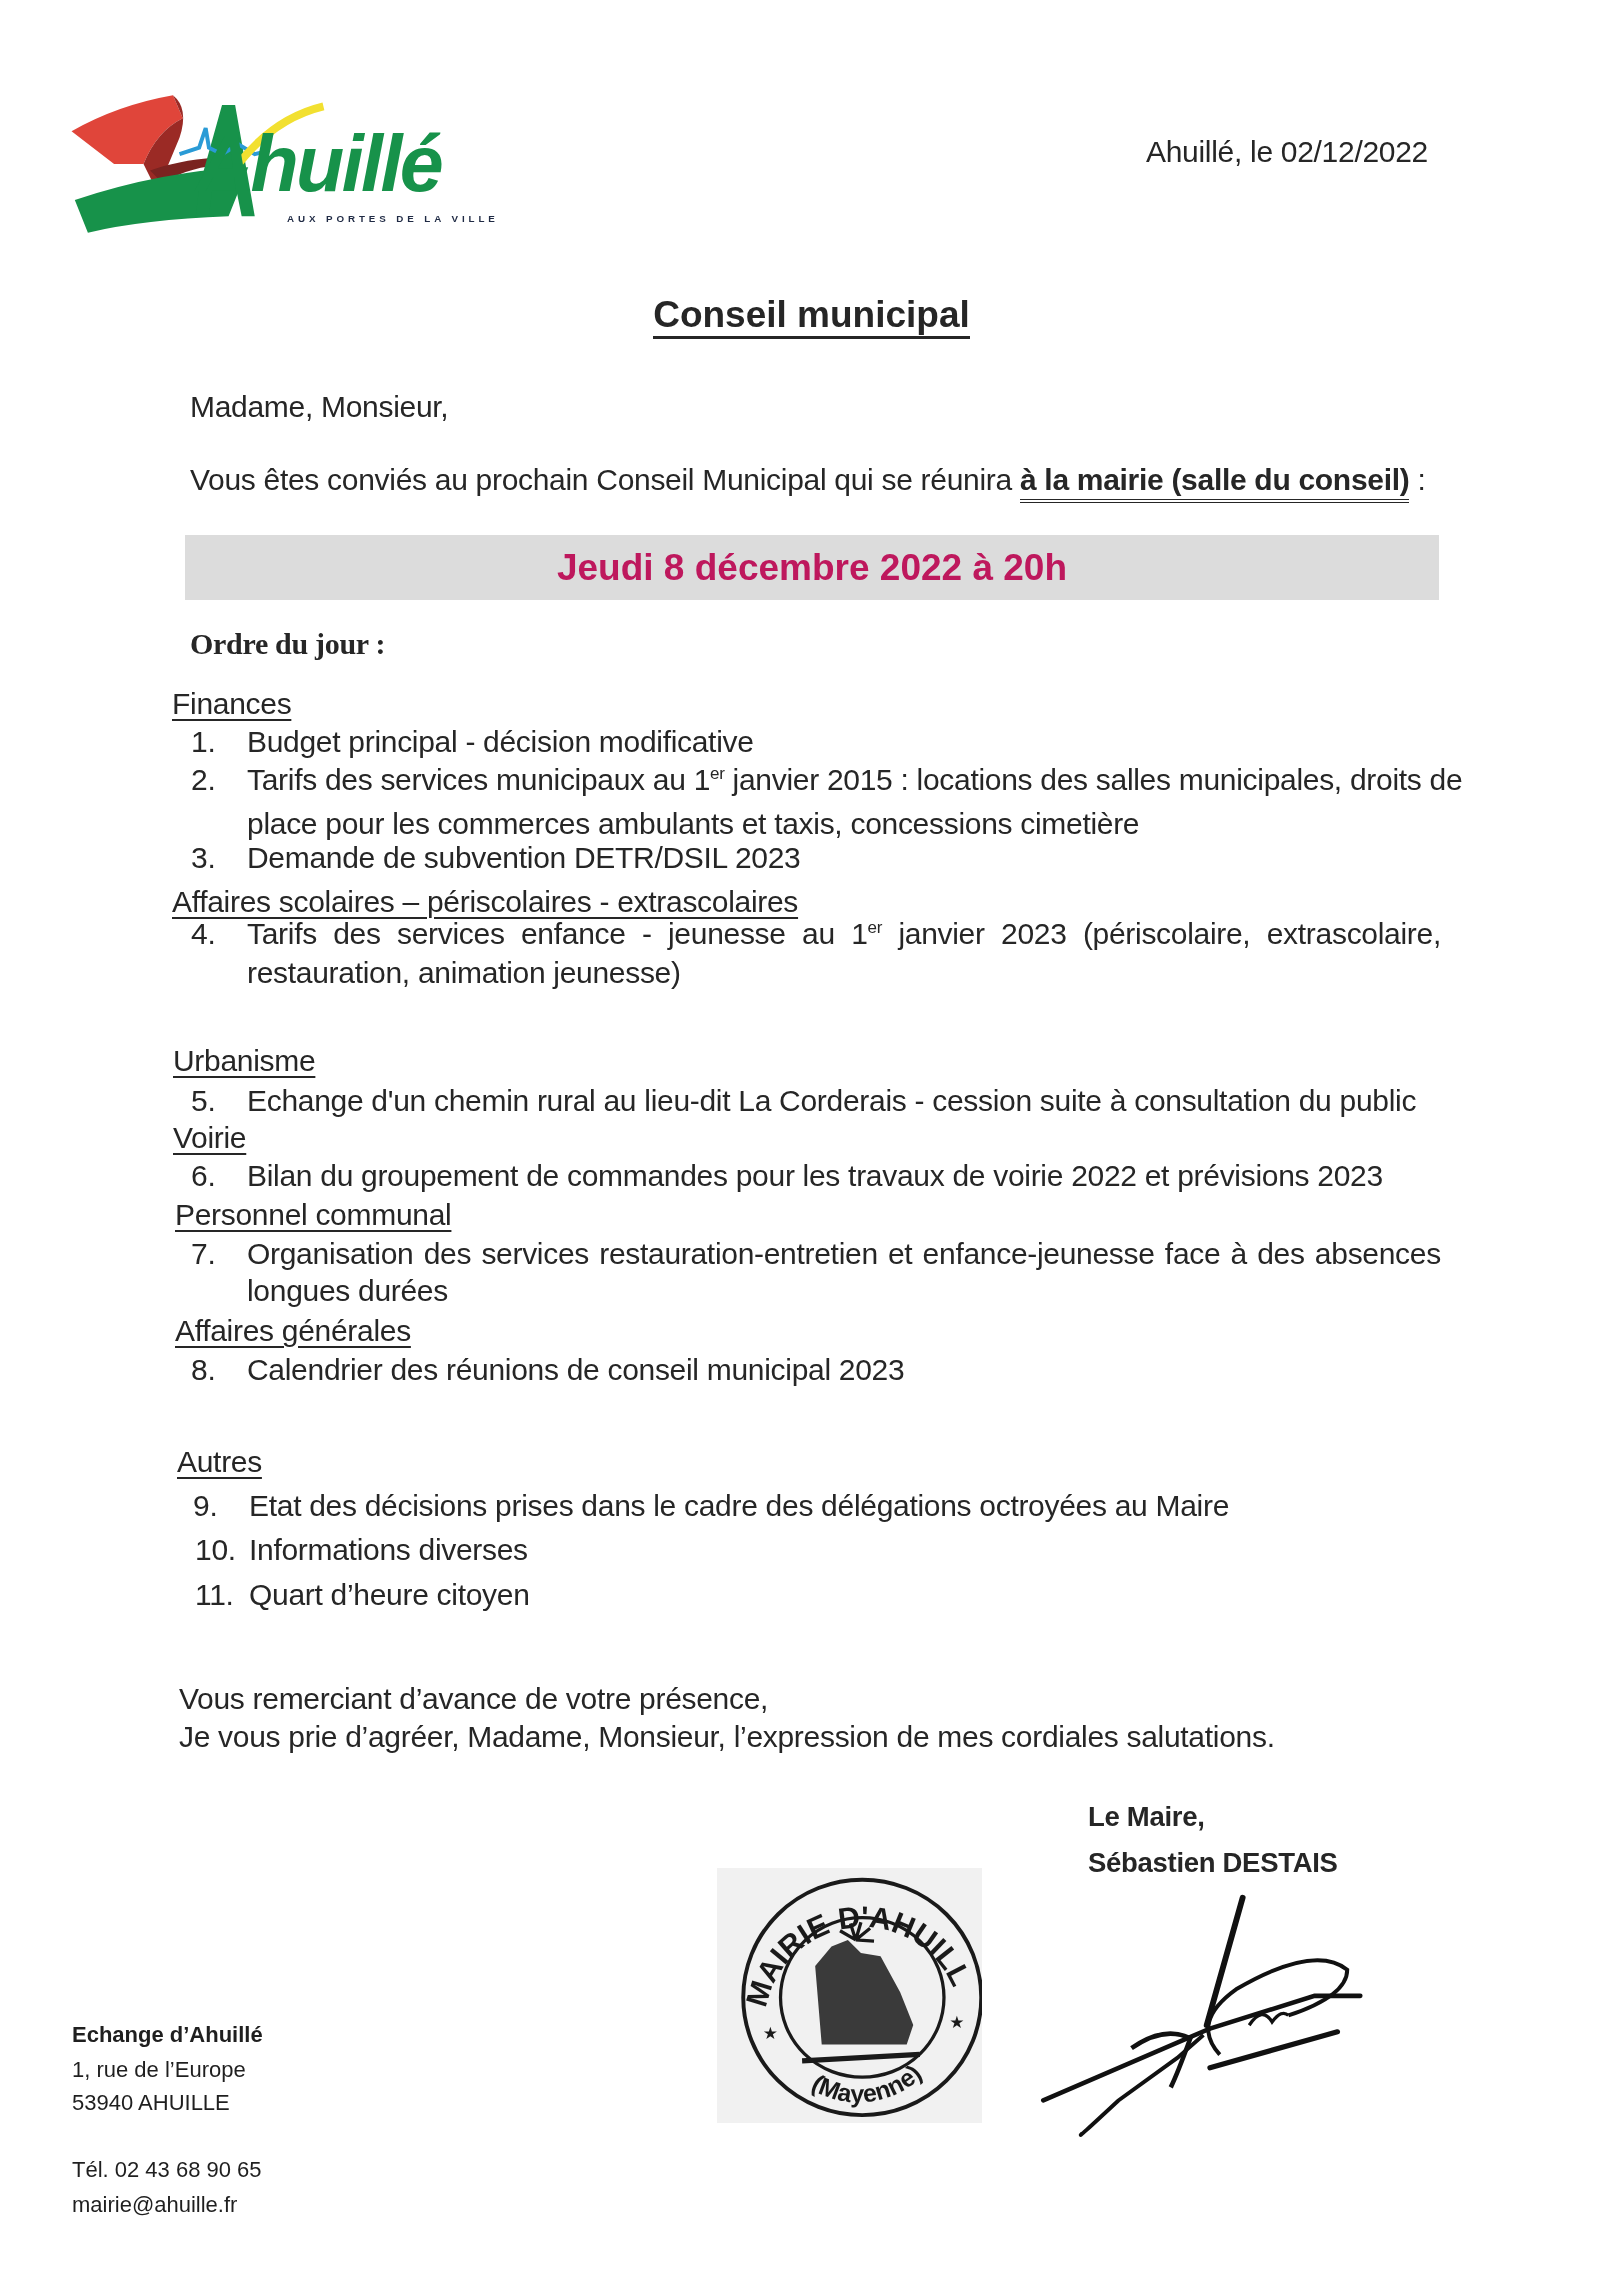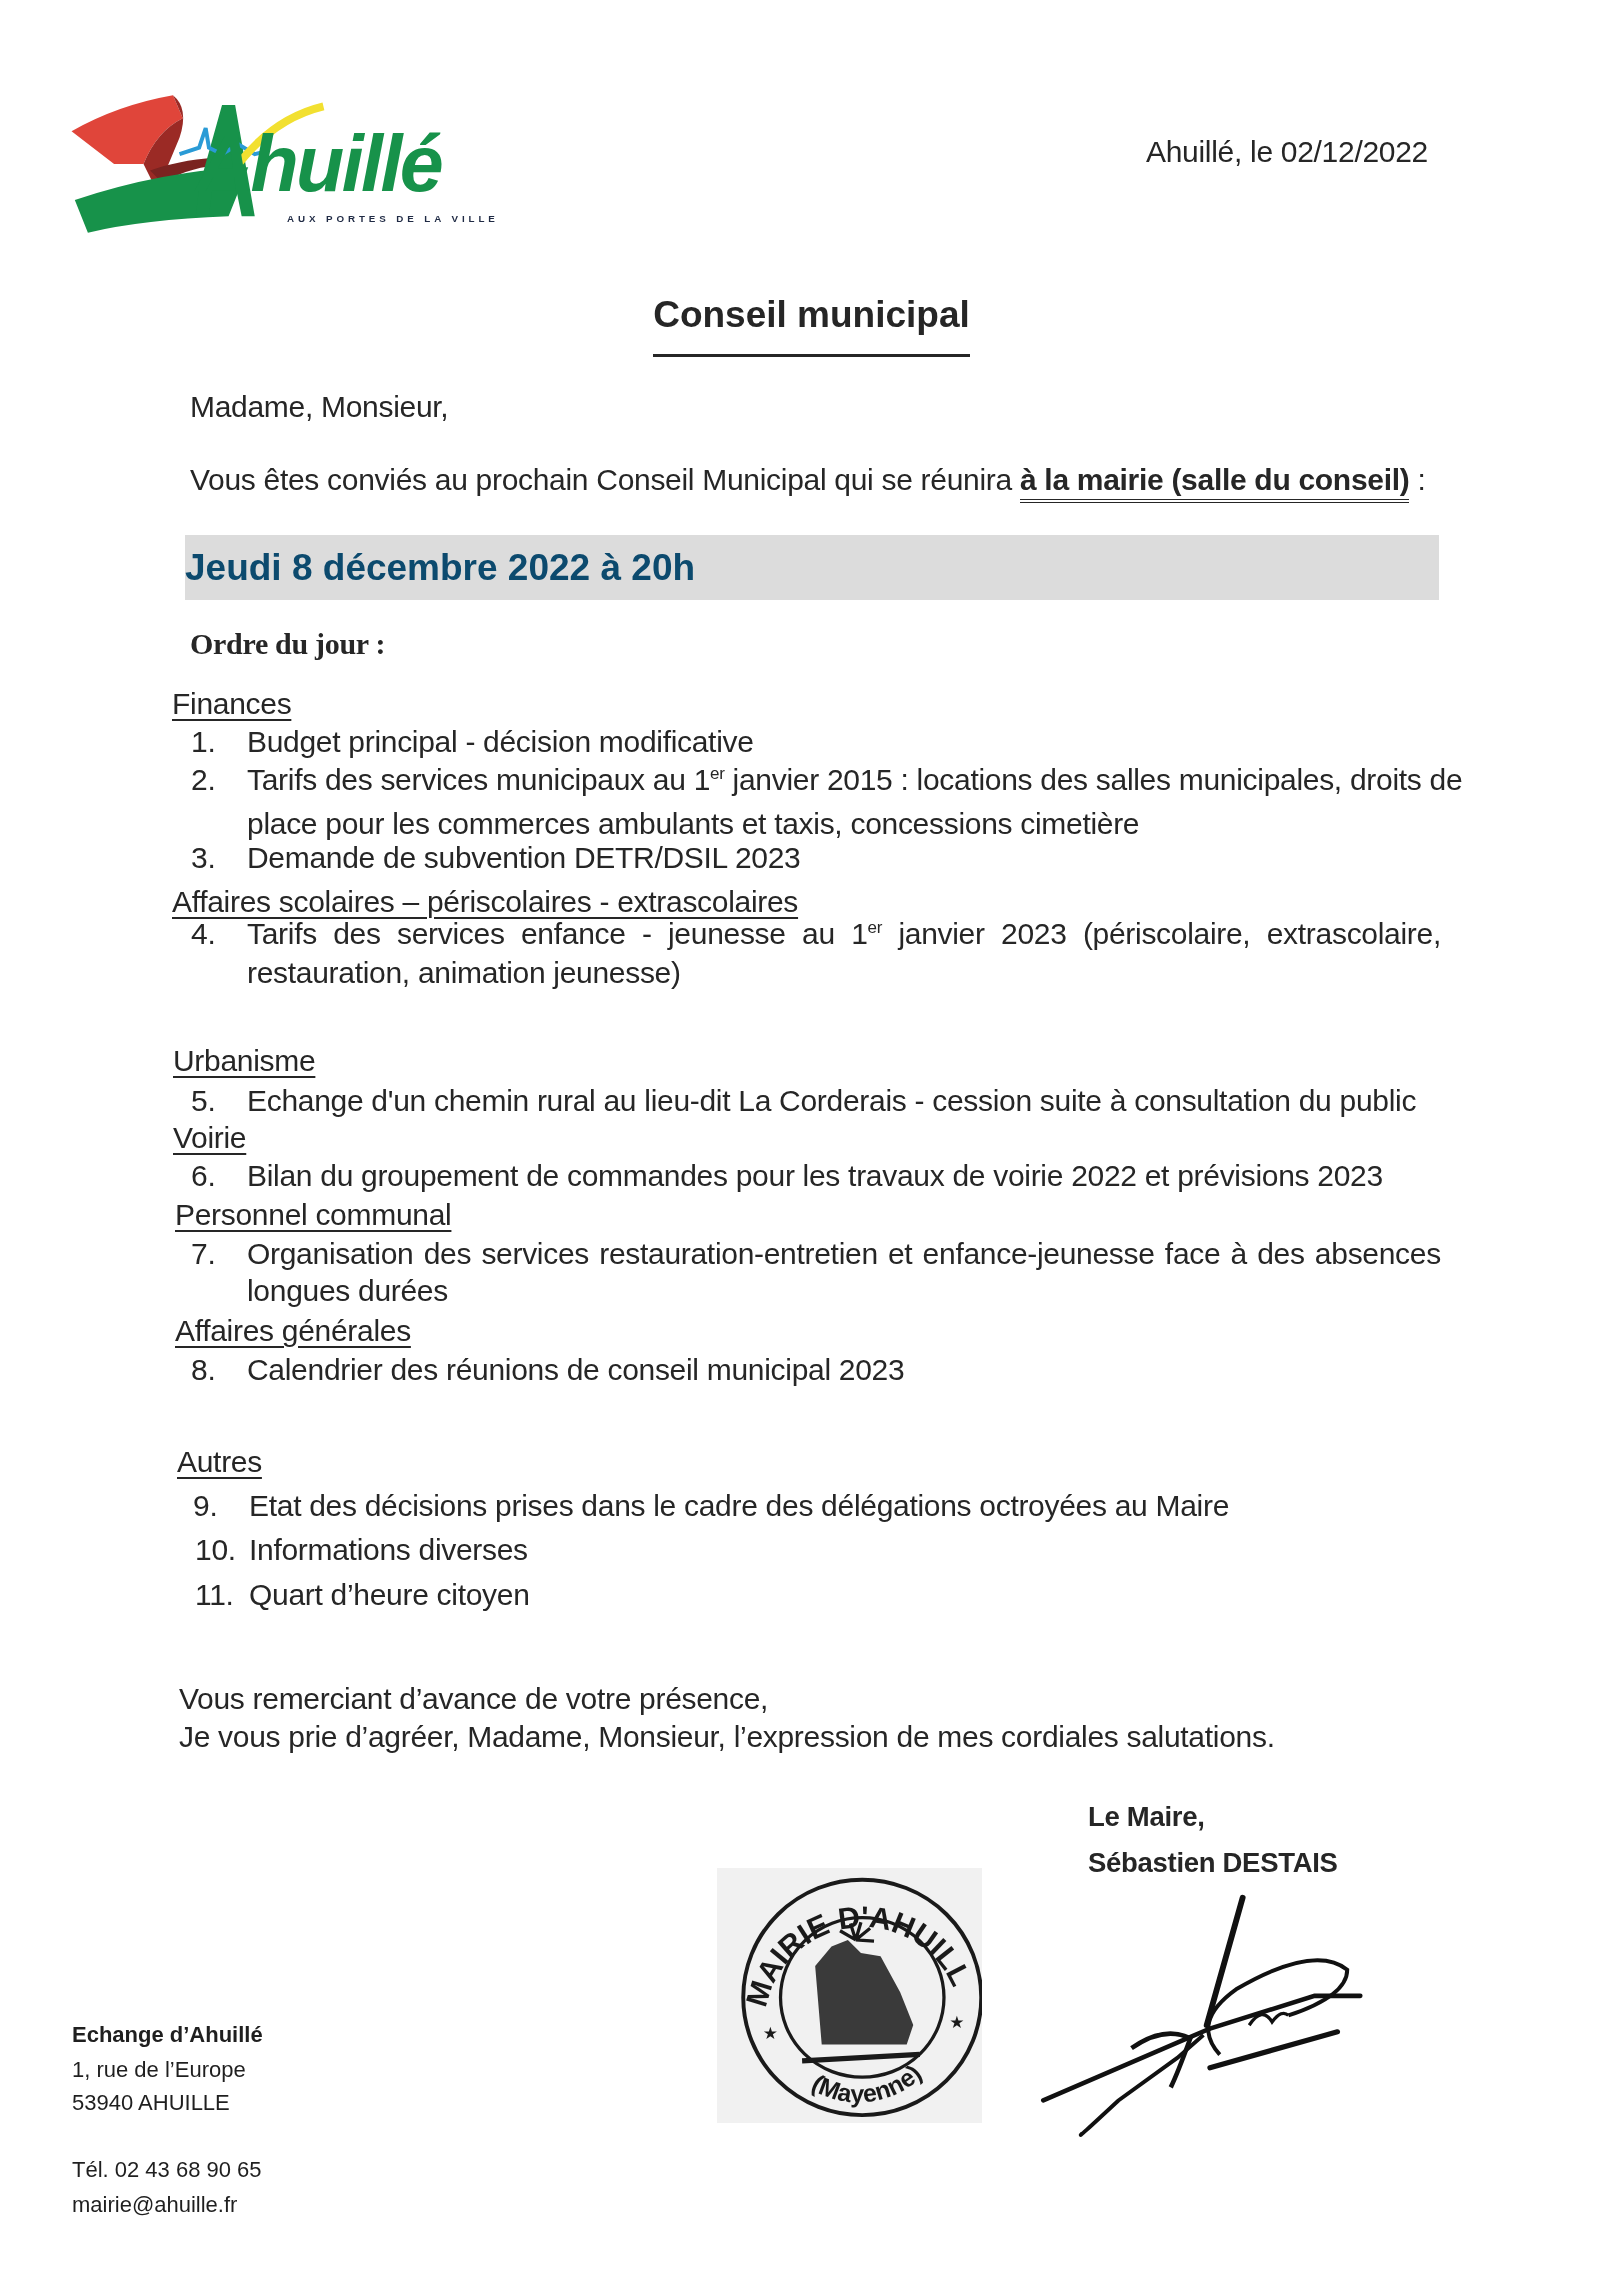--- a/index.html
+++ b/index.html
@@ -5,23 +5,23 @@
   html, body { margin: 0; padding: 0; background: #ffffff; }
   body { width: 1623px; height: 2295px; position: relative; overflow: hidden;
          font-family: "Liberation Sans", sans-serif; color: #262626; }
   .abs { position: absolute; white-space: nowrap; }
   .c { font-family: "Liberation Sans", sans-serif; font-size: 30px; letter-spacing: -0.3px; }
   .bold { font-weight: bold; }
   .ul { text-decoration: underline; text-decoration-thickness: 2px; text-underline-offset: 5.2px; }
   .dul { border-bottom: 4.6px double #262626; padding-bottom: 3px; }
   .num { position: absolute; width: 46px; text-align: left; }
   .band { position: absolute; left: 185px; top: 535px; width: 1254px; height: 65px; background: #dcdcdc; }
-  .band-text { position: absolute; left: 0; right: 0; top: 11.8px; text-align: left; font-size: 37px; font-weight: bold; color: #0c4a6e; }
+  .band-text { position: absolute; left: 0; right: 0; top: 11.8px; text-align: center; font-size: 37px; font-weight: bold; color: #be185d; }
   .title { position: absolute; left: 0; width: 1623px; top: 294px; text-align: center; font-size: 37px; font-weight: bold; }
-  .title span { border-bottom: 3.3px solid #262626; padding-bottom: 19px; }
+  .title span { border-bottom: 3.3px solid #262626; padding-bottom: 1px; }
   .footer { font-family: "Liberation Sans", sans-serif; font-size: 22px; color: #1f1f1f; }
   .justify-row { display: flex; justify-content: space-between; }
   .logo-tag { position: absolute; left: 287px; top: 213px; font-size: 9.8px; font-weight: bold; letter-spacing: 3.9px; color: #1f2a44; }
 </style>
 </head>
 <body>
 
 <div class="abs" style="left:65px;top:92px;width:458px;height:144px;">
   <svg width="458" height="144" viewBox="0 0 700 220" style="position:absolute;left:0;top:0;">
     <path d="M10 60 Q80 20 165 5 L180 40 Q140 60 120 110 L75 110 Z" fill="#e0453a"></path>

